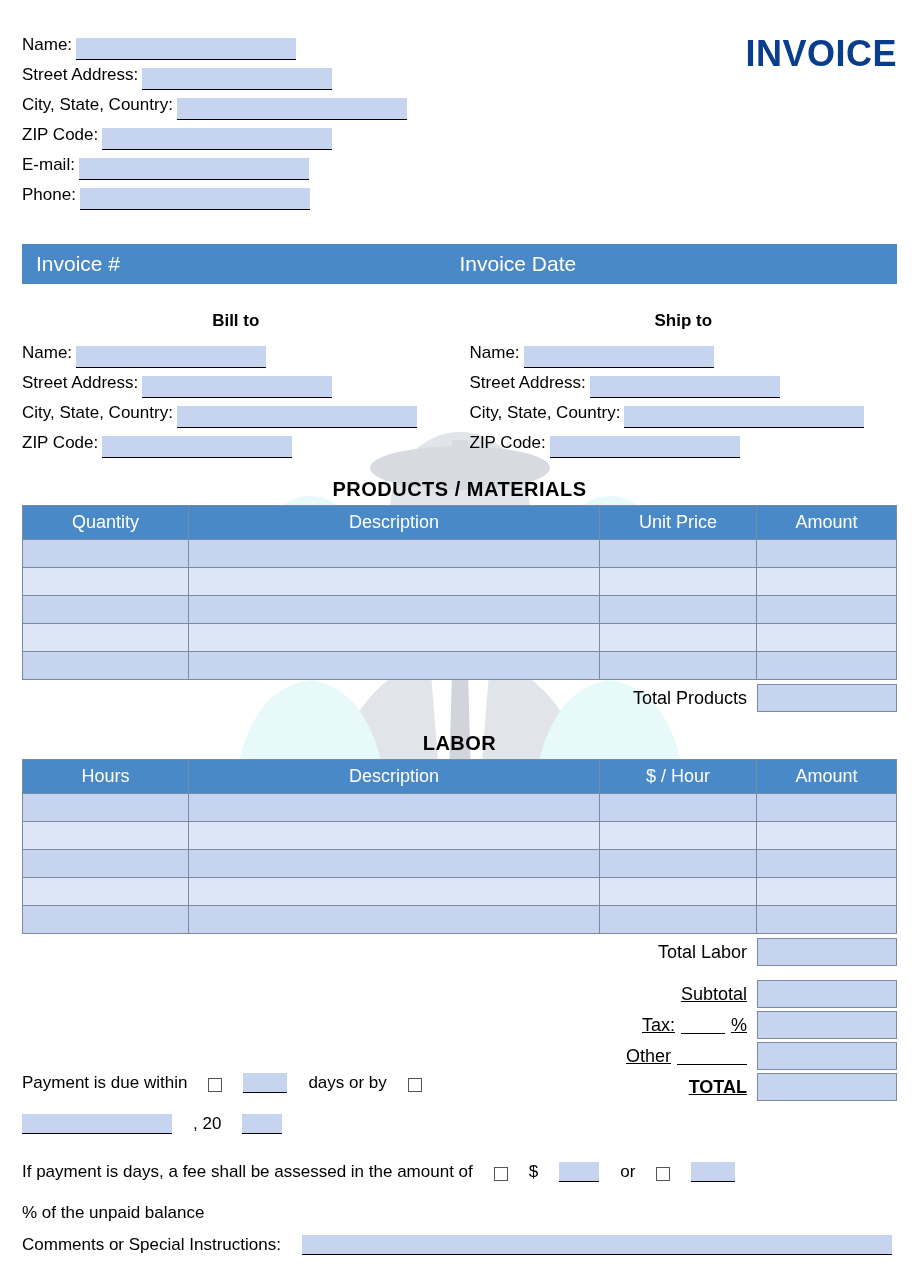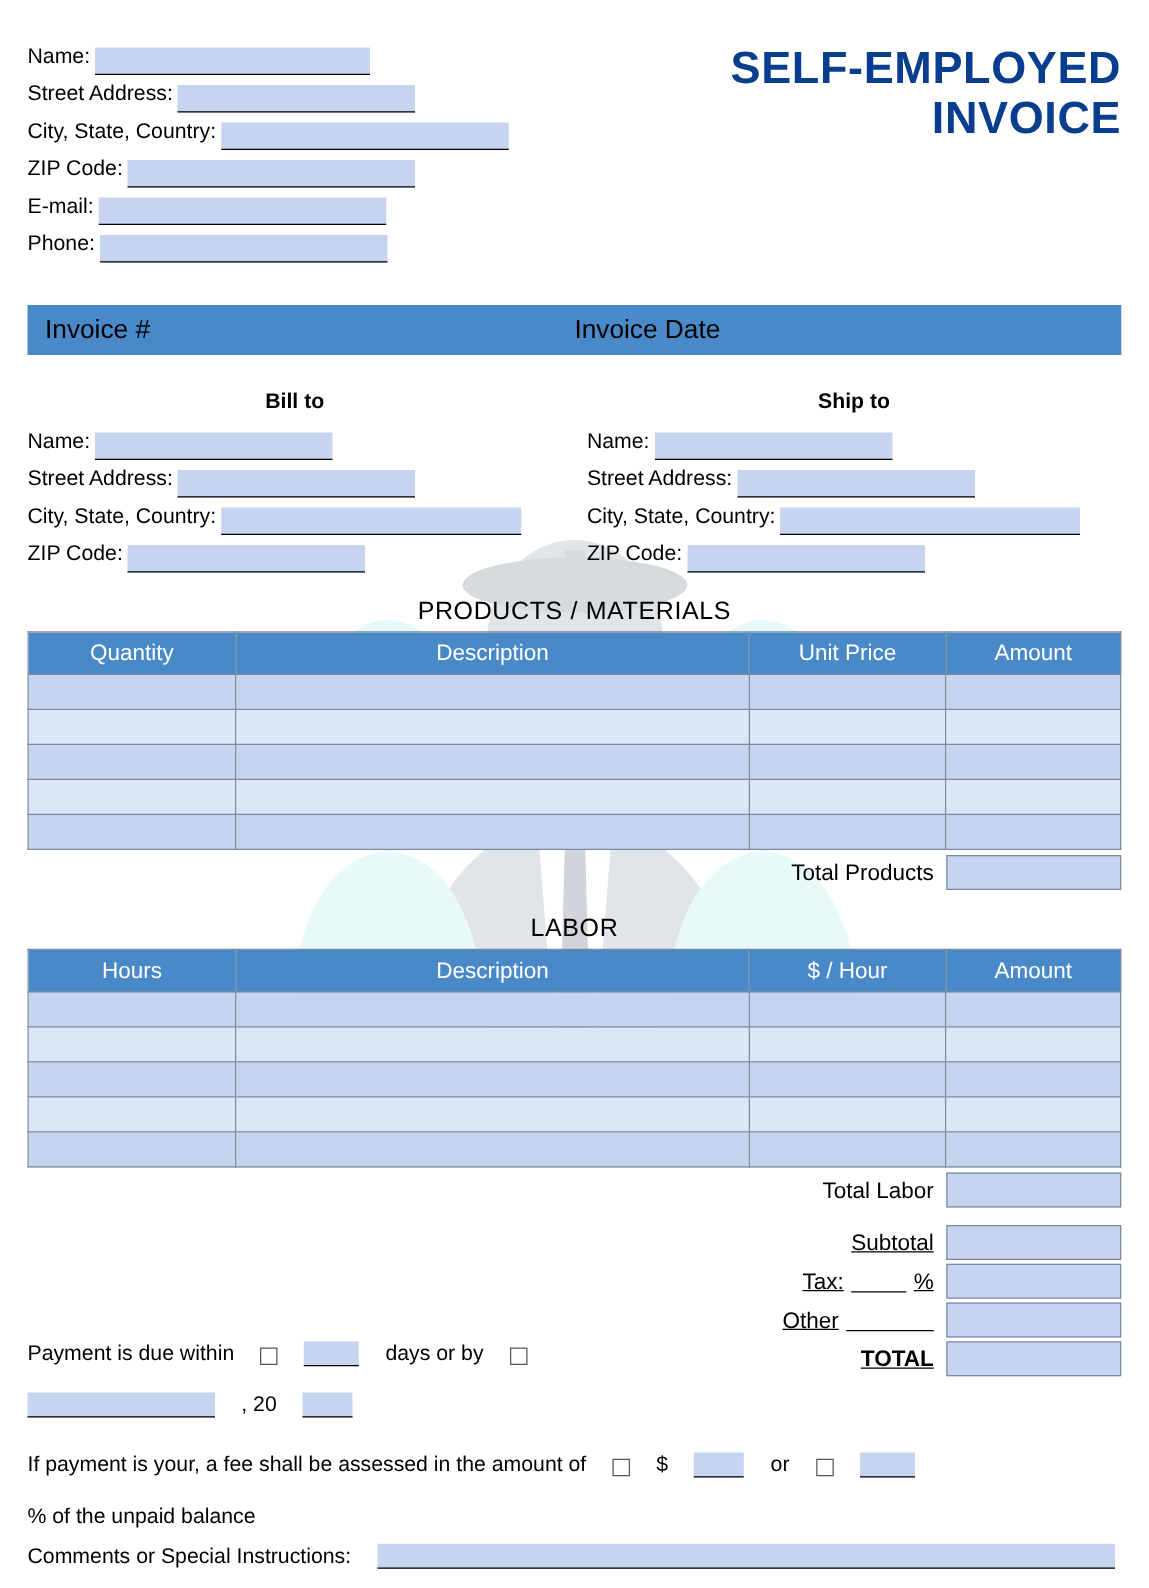--- a/index.html
+++ b/index.html
@@ -41,32 +41,32 @@
     color: #093e8e;
     font-weight: 800;
     font-size: 36px;
     line-height: 40px;
     letter-spacing: 0.5px;
     padding-top: 4px;
   }
   .invoice-bar {
     margin-top: 34px;
     background: #4a89c7;
-    color: #000000;
+    color: #ffffff;
     font-size: 21px;
     padding: 8px 14px;
     display: flex;
   }
   .invoice-bar .half { width: 50%; }
   .bill-ship { display: flex; margin-top: 22px; gap: 20px; }
   .bill-ship .col { width: 50%; font-size: 17px; line-height: 30px; }
   .bill-ship .heading { font-weight: bold; margin-bottom: 2px; text-align: center; }
   .section-title {
     text-align: center;
-    font-weight: normal;
+    font-weight: bold;
     font-size: 20px;
     margin-top: 20px;
     margin-bottom: 4px;
     letter-spacing: 0.5px;
   }
   table.grid {
     width: 100%;
     border-collapse: collapse;
     table-layout: fixed;
   }
@@ -160,21 +160,20 @@
         <div class="row">
             <span class="label">E-mail:</span>
             <span class="fill" style="width:230px"></span>
           </div>
         <div class="row">
             <span class="label">Phone:</span>
             <span class="fill" style="width:230px"></span>
           </div>
       </div>
       <div class="title">
-        <div>SELF-EMPLOYED</div>
         <div>INVOICE</div>
       </div>
     </div>
 
     <div class="invoice-bar">
       <div class="half">Invoice #</div>
       <div class="half">Invoice Date</div>
     </div>
 
     <div class="bill-ship">
@@ -357,21 +356,21 @@
       <span class="chk"></span>
       <span class="sm-fill" style="width:44px"></span>
       <span>days or by</span>
       <span class="chk"></span>
       <span class="sm-fill" style="width:150px"></span>
       <span>, 20</span>
         <span class="sm-fill" style="width:40px"></span>
     </div>
 
     <div class="line-block" style="margin-top:28px">
-      <span>If payment is your, a fee shall be assessed in the amount of</span>
+      <span>If payment is days, a fee shall be assessed in the amount of</span>
       <span class="chk"></span>
       <span>$</span>
         <span class="sm-fill" style="width:40px"></span>
       <span>or</span>
       <span class="chk"></span>
       <span class="sm-fill" style="width:44px"></span>
       <span>% of the unpaid balance</span>
     </div>
 
     <div class="line-block" style="">

